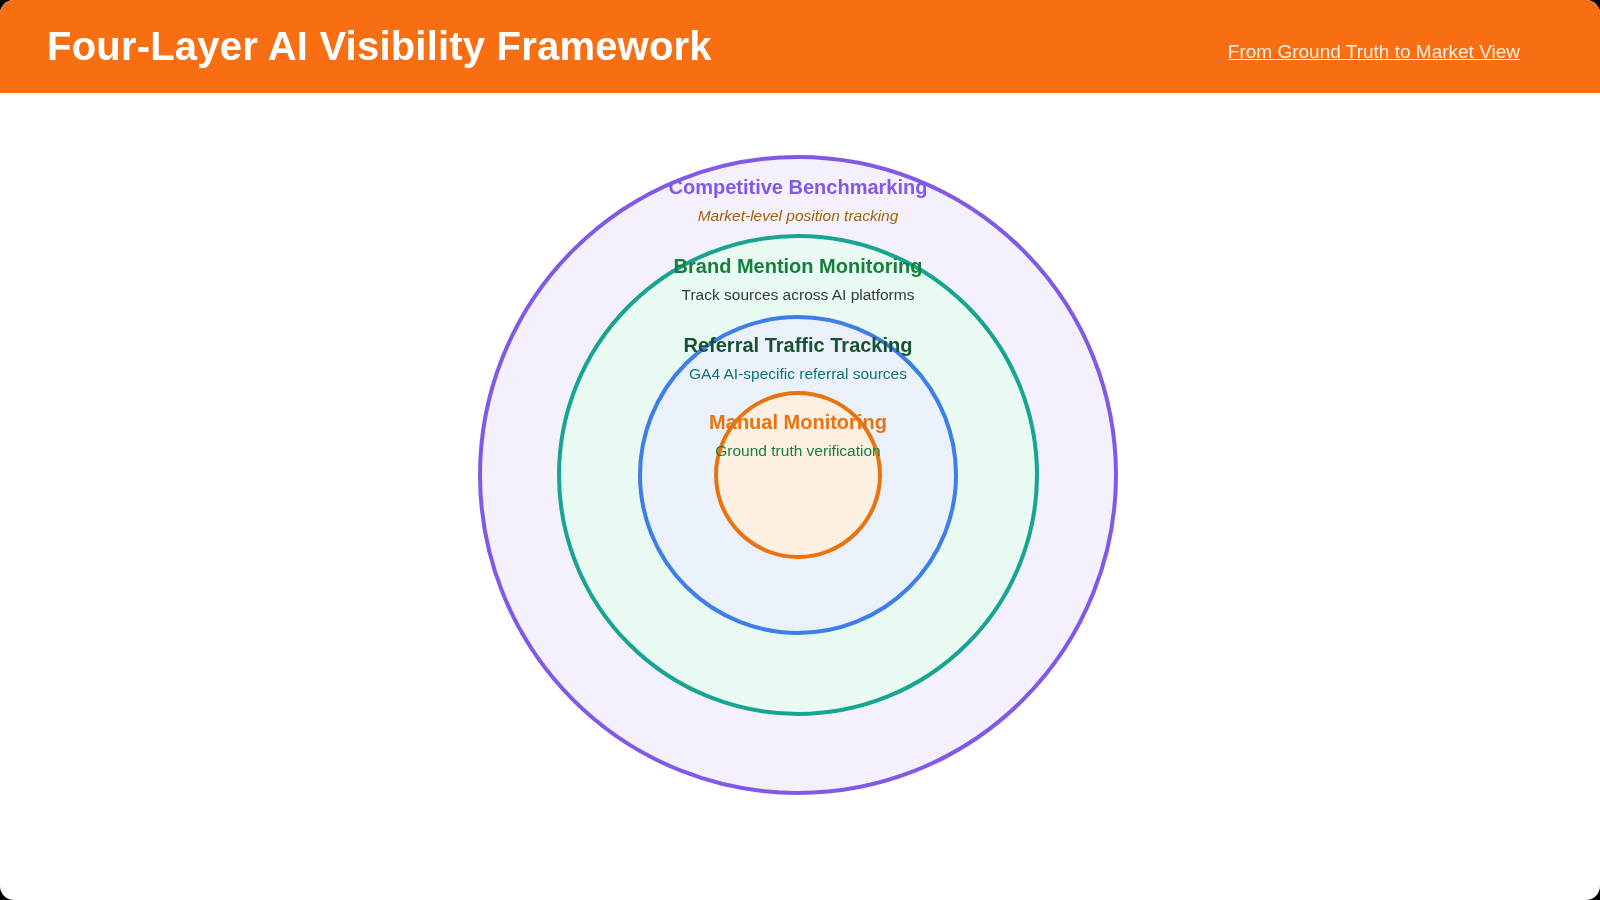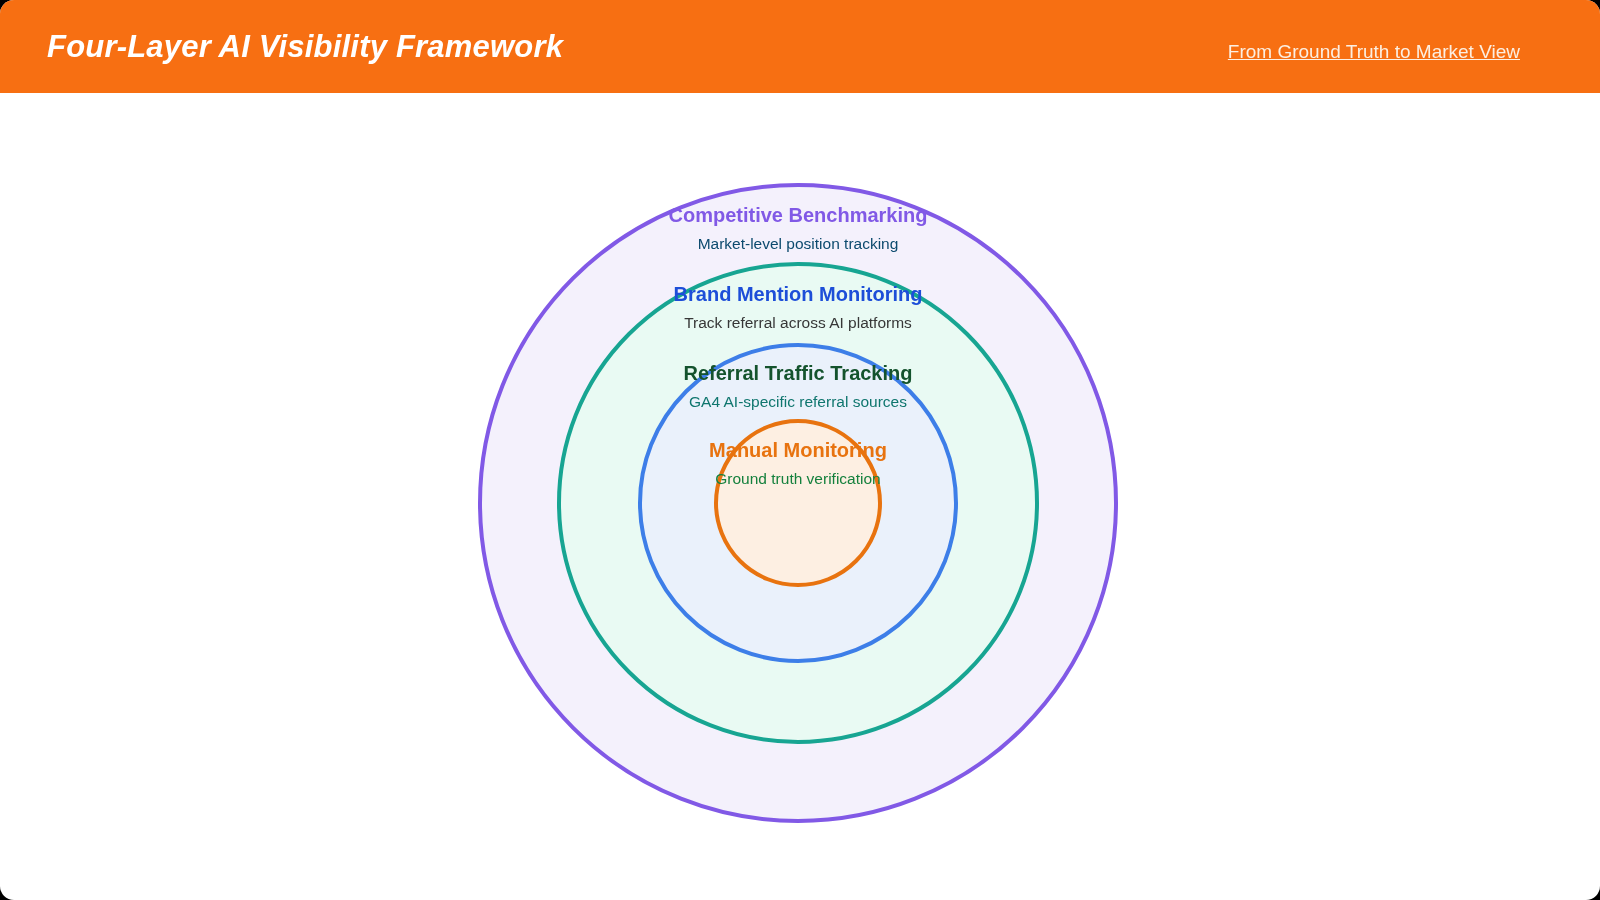--- a/index.html
+++ b/index.html
@@ -21,37 +21,35 @@
     position: absolute;
     top: 0; left: 0;
     width: 1600px;
     height: 93px;
     display: flex;
     align-items: center;
     justify-content: space-between;
     padding: 0 80px 0 47px;
   }
   .header-title {
-    font-size: 31px;
+    font-size: 40px;
     font-weight: bold;
     letter-spacing: 0.2px;
-    font-style: italic;
   }
   .header-subtitle {
     font-size: 19px;
     position: relative;
     top: 5px;
     text-decoration: underline;
   }
   .diagram {
     position: absolute;
     top: 93px; left: 0;
     width: 1600px;
     height: 723px;
-    margin-top: 28px;
   }
   .diagram svg { position: absolute; top: 0; left: 0; }
   .ring { stroke-width: 4px; }
   .layer-label {
     position: absolute;
     left: 498px;
     width: 600px;
     text-align: center;
     pointer-events: none;
   }
@@ -86,26 +84,26 @@
   <div class="diagram">
     <svg width="1600" height="807" viewBox="0 0 1600 807">
       <circle class="ring" cx="798" cy="382" r="318" style="fill: rgb(244, 241, 252); stroke: rgb(129, 89, 230);"></circle>
       <circle class="ring" cx="798" cy="382" r="239" style="fill: rgb(233, 250, 243); stroke: rgb(23, 165, 146);"></circle>
       <circle class="ring" cx="798" cy="382" r="158" style="fill: rgb(234, 241, 251); stroke: rgb(61, 126, 232);"></circle>
       <circle class="ring" cx="798" cy="382" r="82" style="fill: rgb(253, 239, 226); stroke: rgb(232, 115, 15);"></circle>
     </svg>
 
     <div class="layer-label label-0">
       <span class="layer-title" style="color: rgb(129, 89, 230);">Competitive Benchmarking</span>
-      <span class="layer-subtitle" style="color: #0c4a6e;">Market-level position tracking</span>
+      <span class="layer-subtitle" style="color: #a16207; font-style: italic;">Market-level position tracking</span>
     </div>
 
     <div class="layer-label label-1">
-      <span class="layer-title" style="color: #1d4ed8;">Brand Mention Monitoring</span>
-      <span class="layer-subtitle" style="color: rgb(55, 55, 55);">Track referral across AI platforms</span>
+      <span class="layer-title" style="color: #15803d;">Brand Mention Monitoring</span>
+      <span class="layer-subtitle" style="color: rgb(55, 55, 55);">Track sources across AI platforms</span>
     </div>
 
     <div class="layer-label label-2">
       <span class="layer-title" style="color: #14532d;">Referral Traffic Tracking</span>
       <span class="layer-subtitle" style="color: #0f766e;">GA4 AI-specific referral sources</span>
     </div>
 
     <div class="layer-label label-3">
       <span class="layer-title" style="color: rgb(232, 115, 15);">Manual Monitoring</span>
       <span class="layer-subtitle" style="color: #15803d;">Ground truth verification</span>

